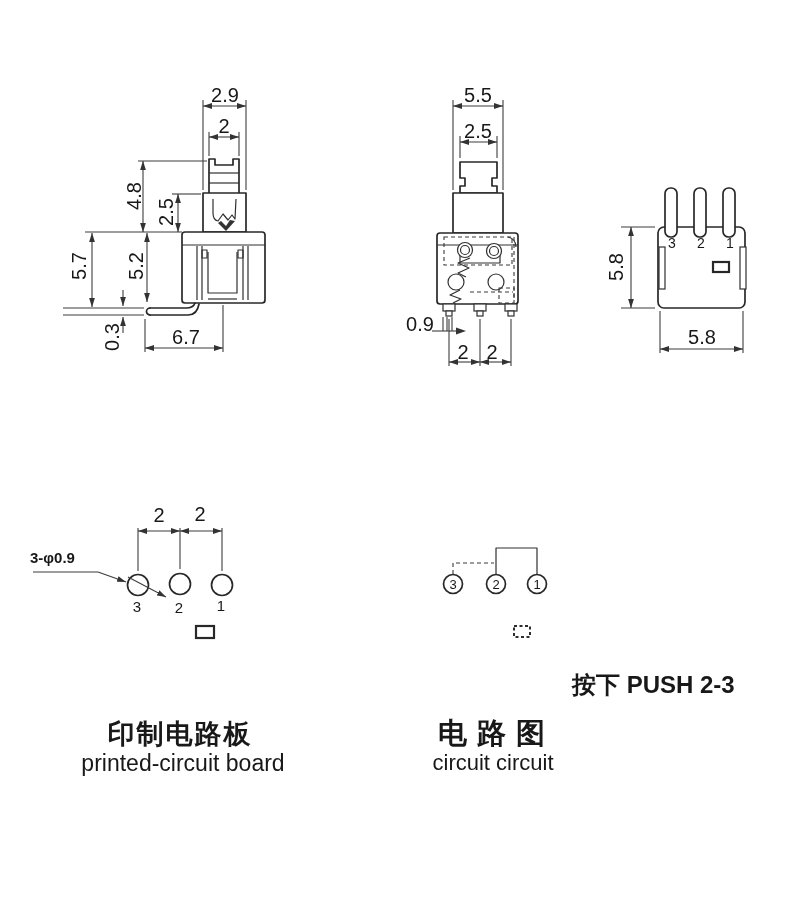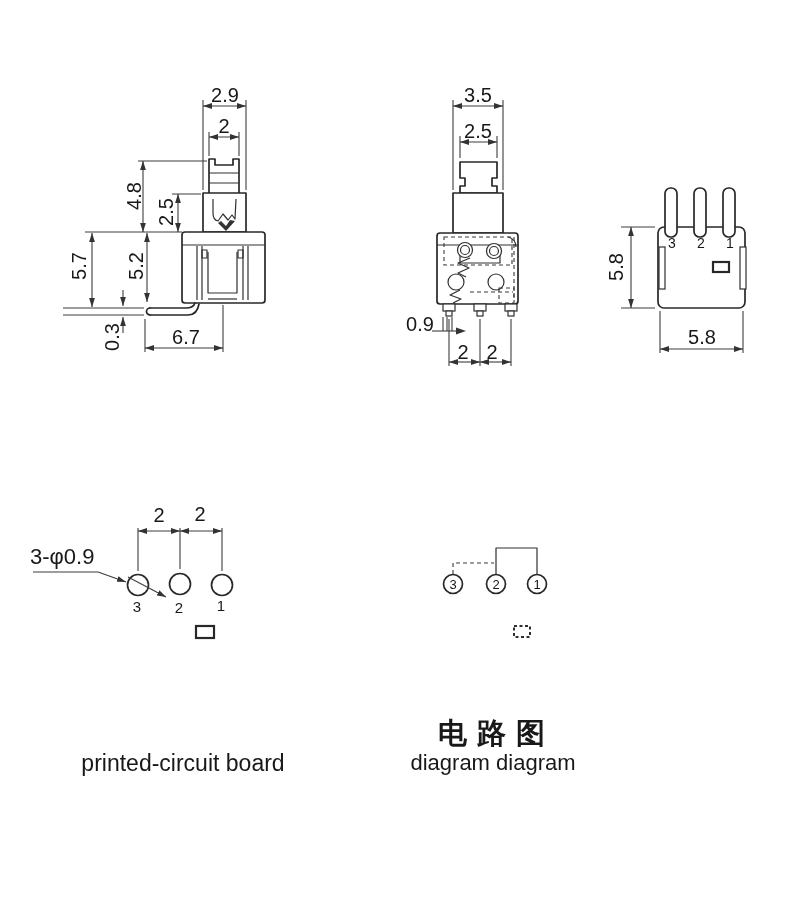--- a/index.html
+++ b/index.html
@@ -1,37 +1,37 @@
 <!DOCTYPE html>
 <html><head>
 <meta charset="utf-8">
 <style>
   html,body{margin:0;padding:0;background:#fff;}
   .canvas{
     position:relative;width:800px;height:899px;background:#ffffff;
-    font-family:"Liberation Sans","DejaVu Sans",sans-serif;overflow:hidden;border-radius:8px;
+    font-family:"Liberation Sans","DejaVu Sans",sans-serif;overflow:hidden;
   }
   svg{position:absolute;left:0;top:0;}
   .ol  {stroke:#282828;stroke-width:1.7;fill:none;stroke-linejoin:round;stroke-linecap:round;}
   .olf {stroke:#282828;stroke-width:1.7;fill:#ffffff;stroke-linejoin:round;}
   .thin{stroke:#303030;stroke-width:1.2;fill:none;stroke-linejoin:round;}
   .thinf{stroke:#303030;stroke-width:1.2;fill:#ffffff;}
   .thick{stroke:#282828;stroke-width:2.2;fill:none;}
   .dim {stroke:#3d3d3d;stroke-width:1.1;fill:none;}
   .dsh {stroke:#3a3a3a;stroke-width:1.1;fill:none;stroke-dasharray:4 3;}
   .dsh2{stroke:#2e2e2e;stroke-width:2;fill:none;stroke-dasharray:3 2.5;}
   .fillarr{fill:#333;stroke:none;}
   .label{
     position:absolute;transform:translate(-50%,-50%);white-space:nowrap;
     color:#181818;font-size:20px;line-height:1;
   }
   .rot{transform:translate(-50%,-50%) rotate(-90deg);}
   .leftanch{transform:translate(0,-50%);}
   .f14{font-size:14px;} .f13{font-size:13px;} .f15{font-size:15px;}
-  .f21{font-size:22px;} .f22{font-size:22px;} .f23{font-size:23px;}
+  .f21{font-size:15px;font-weight:bold;} .f22{font-size:22px;} .f23{font-size:23px;}
   .f24b{font-size:24px;font-weight:bold;}
   .f26b{font-size:29px;font-weight:bold;letter-spacing:1px;}
   .f27b{font-size:27px;font-weight:bold;letter-spacing:2px;}
 </style>
 </head>
 <body>
 
 <div class="canvas">
 
 <svg width="800" height="899" viewBox="0 0 800 899">
@@ -191,39 +191,41 @@
 
 <div class="label" style="left:225px;top:95px">2.9</div>
 <div class="label" style="left:224px;top:126px">2</div>
 <div class="label rot" style="left:134px;top:196px">4.8</div>
 <div class="label rot" style="left:166px;top:212px">2.5</div>
 <div class="label rot" style="left:79px;top:266px">5.7</div>
 <div class="label rot" style="left:136px;top:266px">5.2</div>
 <div class="label rot" style="left:112px;top:337px">0.3</div>
 <div class="label" style="left:186px;top:337px">6.7</div>
 
-<div class="label" style="left:478px;top:95px">3.5</div>
+<div class="label" style="left:478px;top:95px">5.5</div>
 <div class="label" style="left:478px;top:131px">2.5</div>
 <div class="label" style="left:420px;top:324px">0.9</div>
 <div class="label" style="left:463px;top:352px">2</div>
 <div class="label" style="left:492px;top:352px">2</div>
 
 <div class="label rot" style="left:616px;top:267px">5.8</div>
 <div class="label" style="left:702px;top:337px">5.8</div>
 <div class="label f14" style="left:672px;top:243px">3</div>
 <div class="label f14" style="left:701px;top:243px">2</div>
 <div class="label f14" style="left:730px;top:243px">1</div>
 
 <div class="label" style="left:159px;top:515px">2</div>
 <div class="label" style="left:200px;top:514px">2</div>
 <div class="label f21 leftanch" style="left:30px;top:557px">3-φ0.9</div>
 <div class="label f15" style="left:137px;top:606px">3</div>
 <div class="label f15" style="left:179px;top:607px">2</div>
 <div class="label f15" style="left:221px;top:605px">1</div>
+<div class="label f27b" style="left:180px;top:734px">印制电路板</div>
 <div class="label f23" style="left:183px;top:763px">printed-circuit board</div>
 
 <div class="label f13" style="left:453px;top:584px">3</div>
 <div class="label f13" style="left:496px;top:584px">2</div>
 <div class="label f13" style="left:537px;top:584px">1</div>
+<div class="label f24b leftanch" style="left:572px;top:685px">按下 PUSH 2-3</div>
 <div class="label f26b" style="left:492px;top:733px">电 路 图</div>
-<div class="label f22" style="left:493px;top:763px">diagram diagram</div>
+<div class="label f22" style="left:493px;top:763px">circuit circuit</div>
 
 </div>
 
 </body></html>

